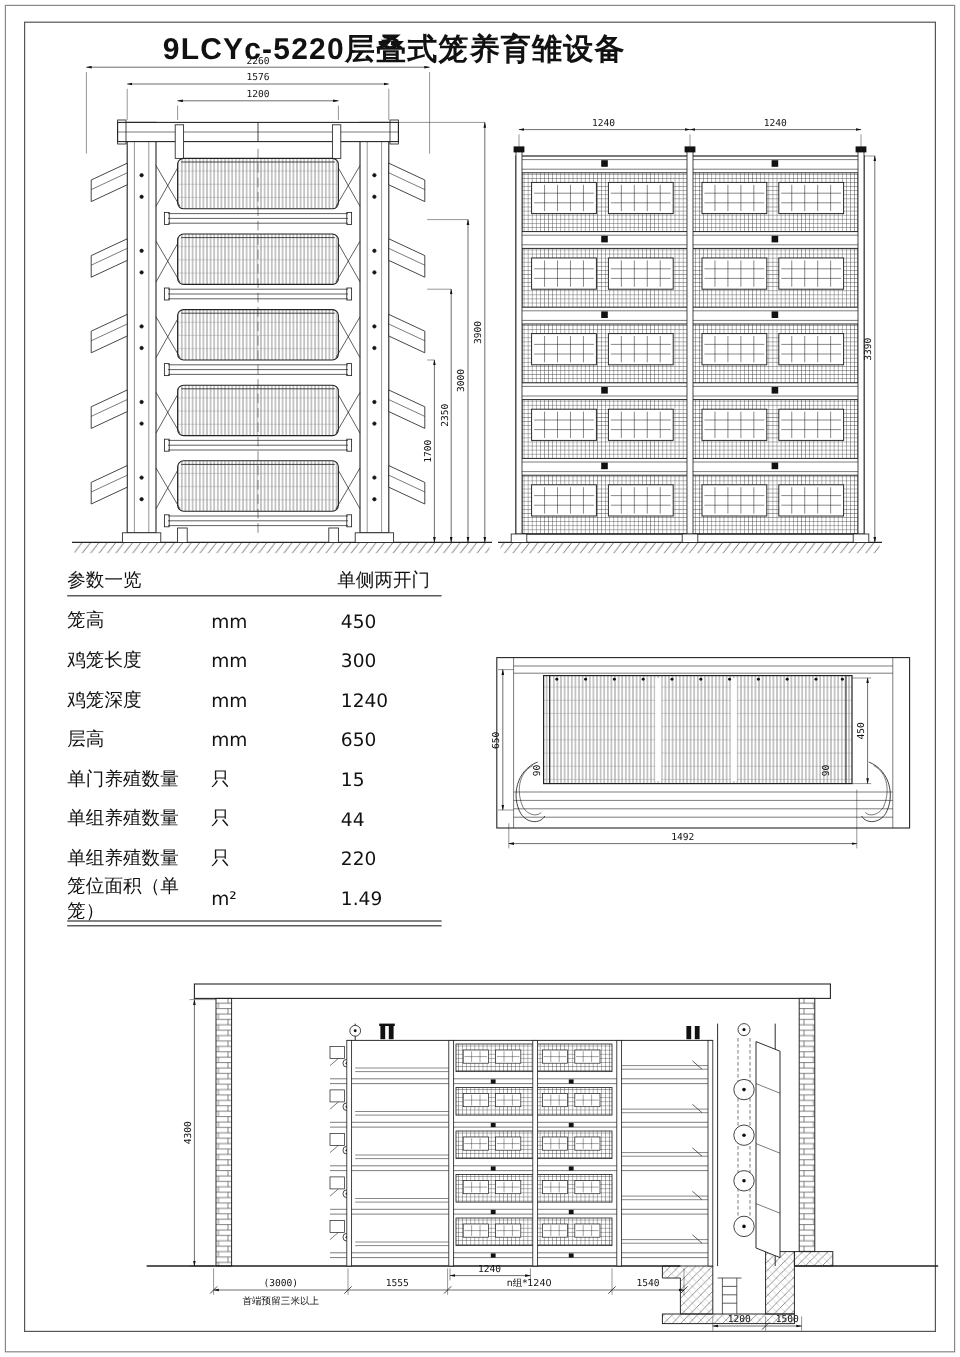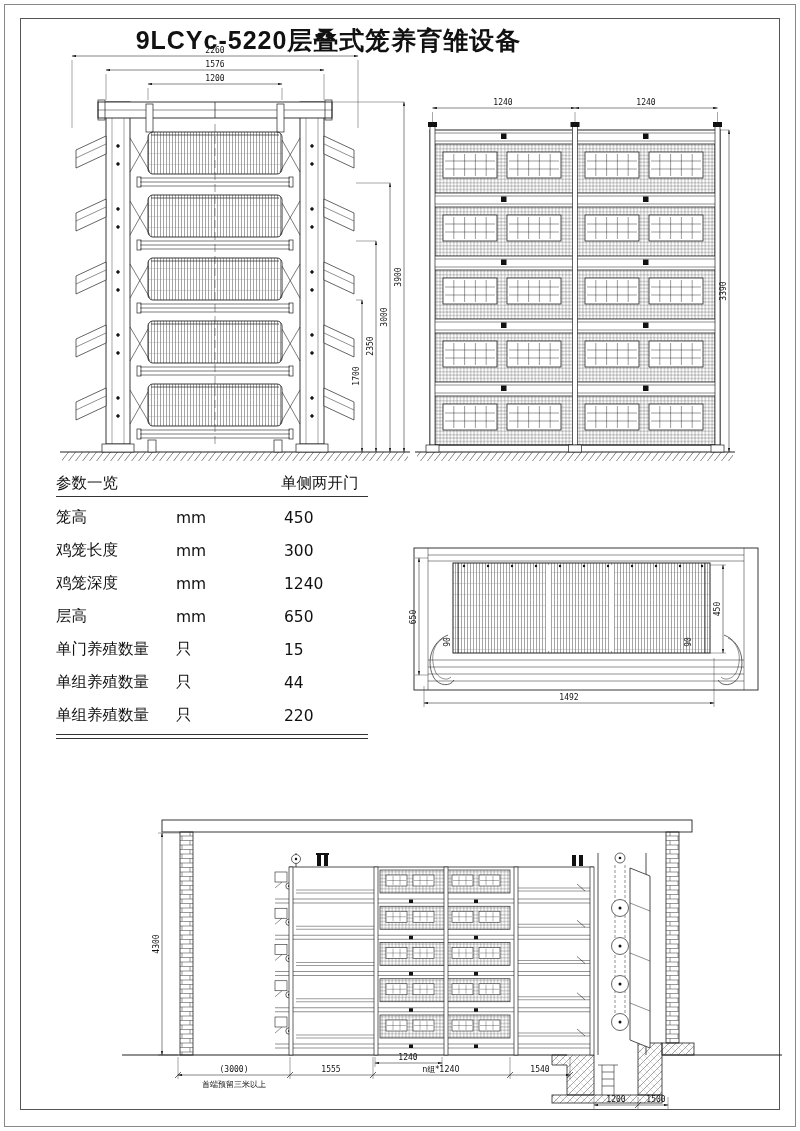--- a/index.html
+++ b/index.html
@@ -210,20 +210,25 @@
   <div class="trow">
     <span class="c-name">单组养殖数量</span>
     <span class="c-unit">只</span>
     <span class="c-spec">44</span>
   </div>
   <div class="trow">
     <span class="c-name">单组养殖数量</span>
     <span class="c-unit">只</span>
     <span class="c-spec">220</span>
   </div>
+  <div class="trow">
+    <span class="c-name">笼位面积（单笼）</span>
+    <span class="c-unit">m²</span>
+    <span class="c-spec">1.49</span>
+  </div>
   <div class="dbl"></div>
 </div>
 
 <svg class="abs" style="left:406px;top:540px" width="370" height="175" viewBox="0 0 370 175">
   <defs>
     <g id="hookL">
       <path d="M42,95C24,102 20,124 28,138C33,146 44,147 48,140"></path>
       <path d="M38,98C26,104 24,120 30,133C34,139 41,141 45,137" stroke-width=".5"></path>
     </g>
   </defs>

